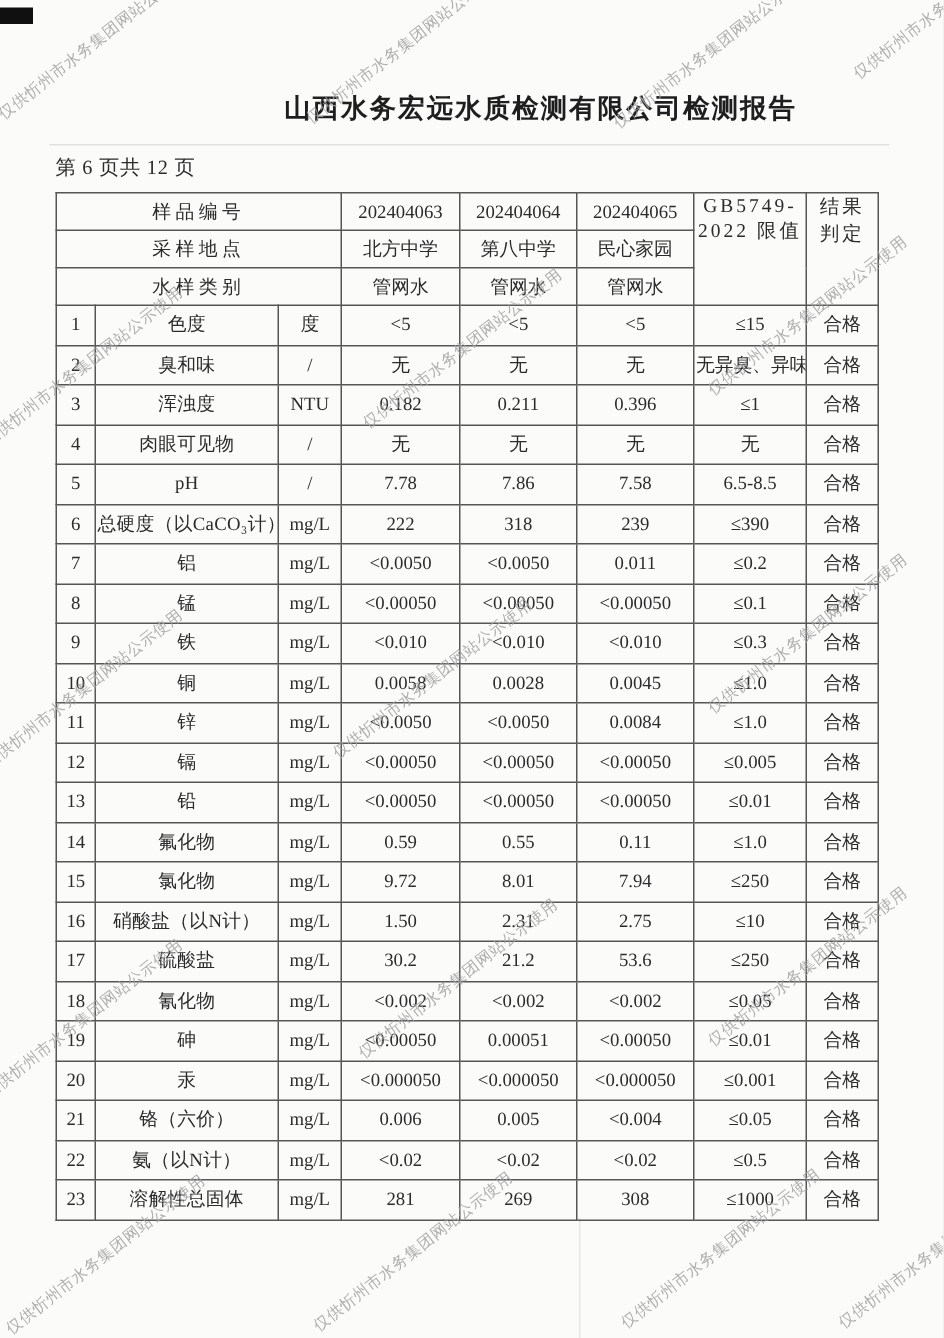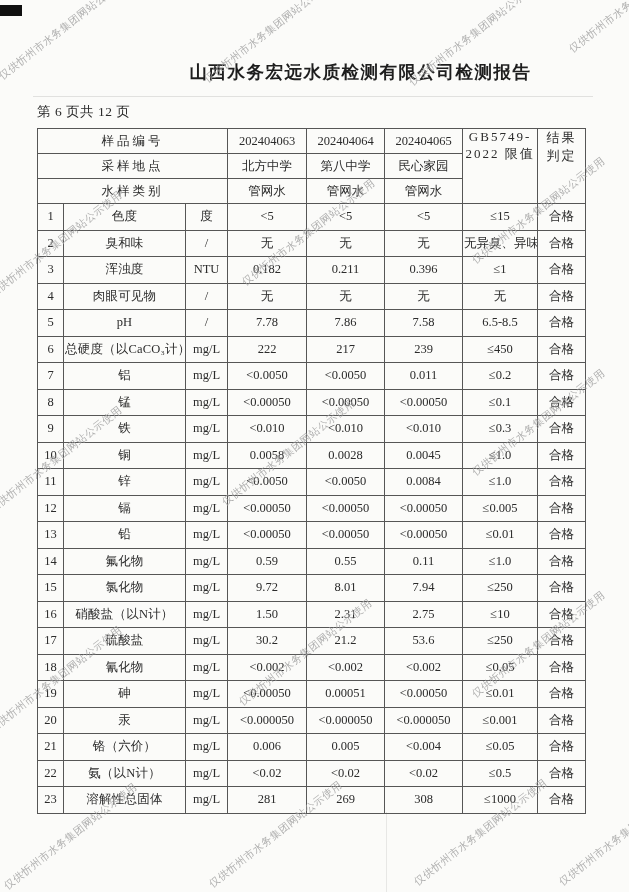--- a/index.html
+++ b/index.html
@@ -172,23 +172,23 @@
           <td>7.86</td>
           <td>7.58</td>
           <td>6.5-8.5</td>
           <td>合格</td>
         </tr>
         <tr>
           <td class="num-cell">6</td>
           <td class="name-cell">总硬度（以CaCO₃计）</td>
           <td>mg/L</td>
           <td>222</td>
-          <td>217</td>
+          <td>318</td>
           <td>239</td>
-          <td>≤450</td>
+          <td>≤390</td>
           <td>合格</td>
         </tr>
         <tr>
           <td class="num-cell">7</td>
           <td class="name-cell">铝</td>
           <td>mg/L</td>
           <td>&lt;0.0050</td>
           <td>&lt;0.0050</td>
           <td>0.011</td>
           <td>≤0.2</td>

